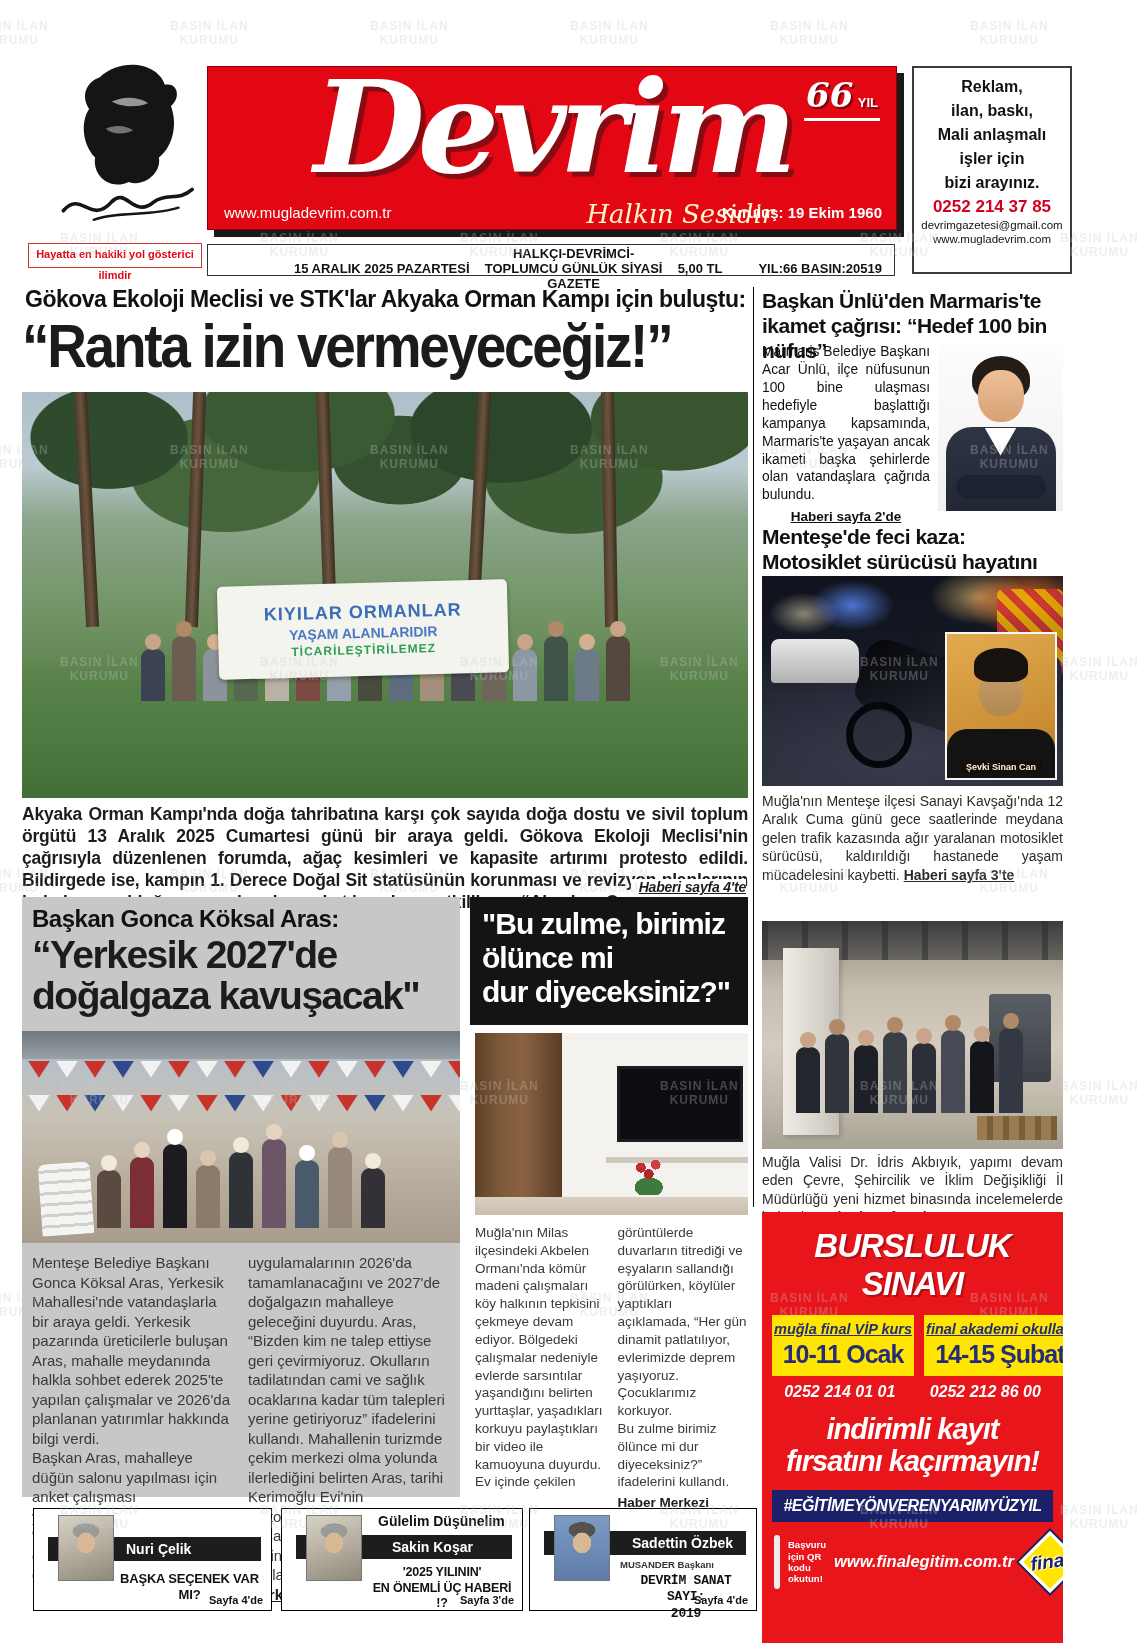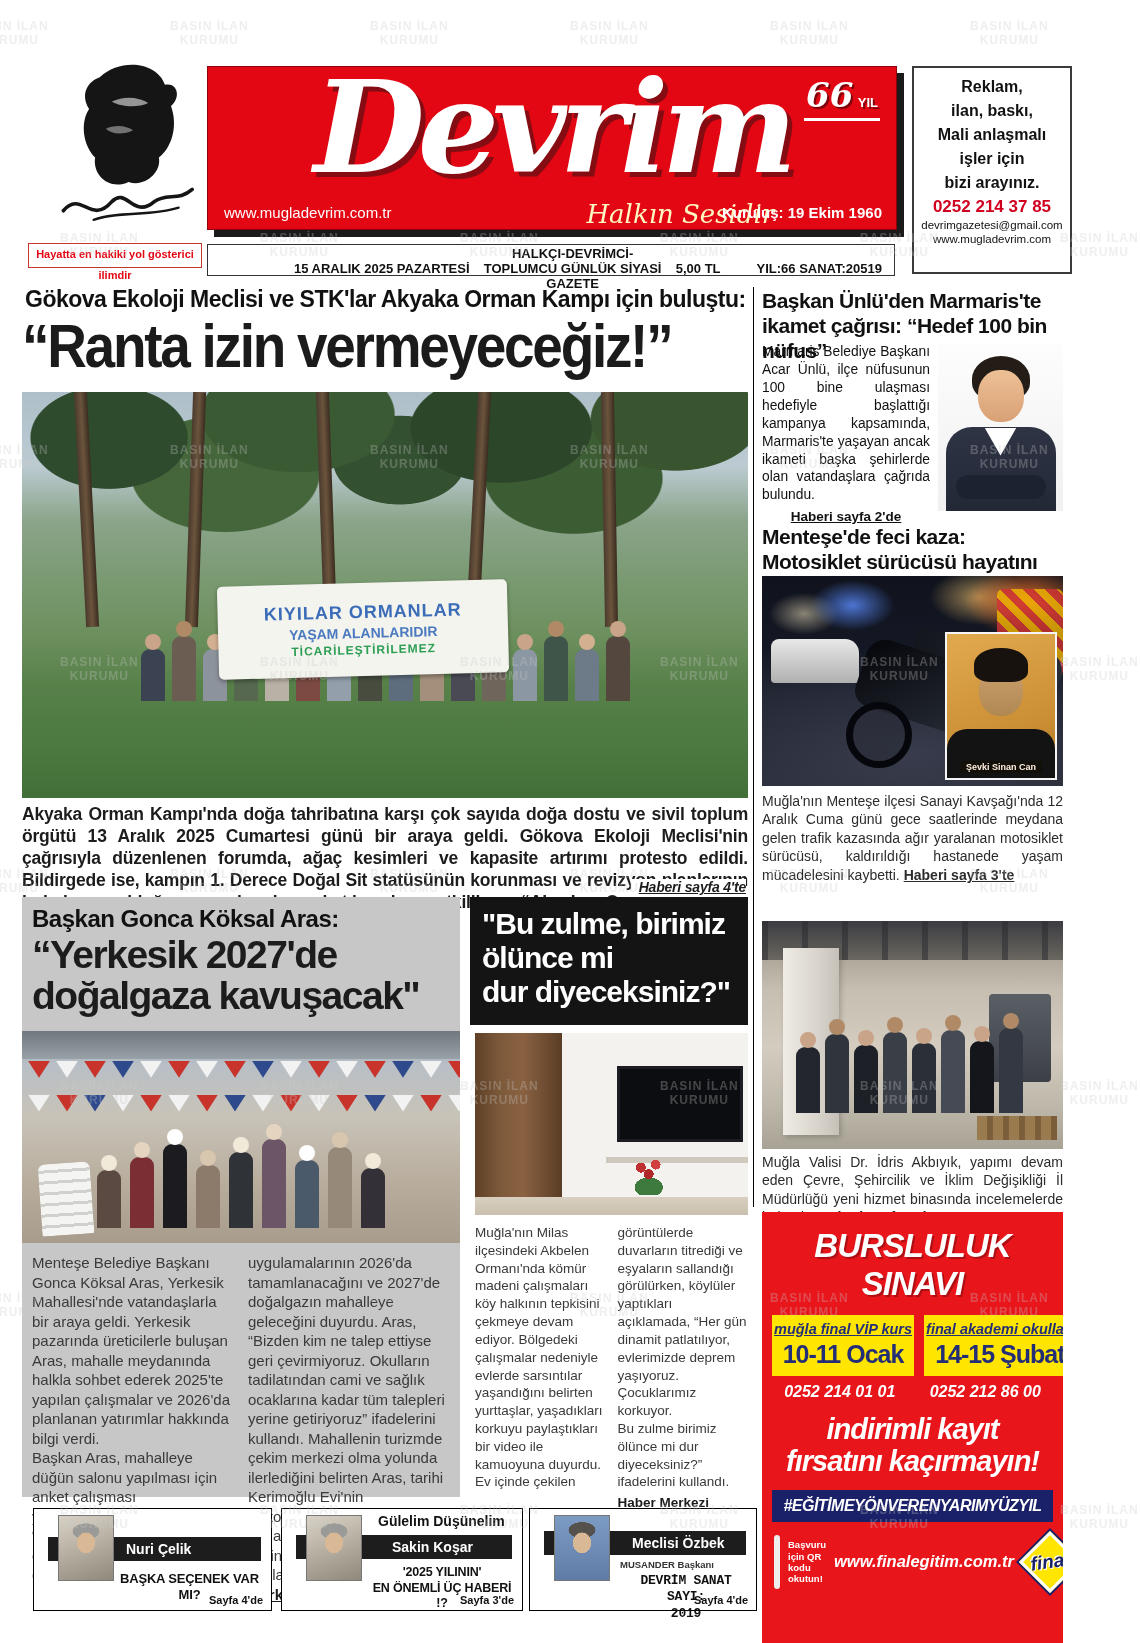--- a/index.html
+++ b/index.html
@@ -265,21 +265,21 @@
     </div>
     <div id="masthead-site">www.mugladevrim.com.tr</div>
     <div id="masthead-tagline">Halkın Sesidir</div>
     <div id="masthead-founded">Kuruluş: 19 Ekim 1960</div>
   </div>
 
   <div id="infobar" class="abs">
     <span>15 ARALIK 2025 PAZARTESİ</span>
     <span class="desc">HALKÇI-DEVRİMCİ-TOPLUMCU GÜNLÜK SİYASİ GAZETE</span>
     <span class="price">5,00 TL</span>
-    <span>YIL:66 SANAT:20519</span>
+    <span>YIL:66 BASIN:20519</span>
   </div>
 
   <div id="contact-box" class="abs">
     <div class="cl">Reklam,</div>
     <div class="cl">ilan, baskı,</div>
     <div class="cl">Mali anlaşmalı</div>
     <div class="cl">işler için</div>
     <div class="cl">bizi arayınız.</div>
     <div class="phone">0252 214 37 85</div>
     <div class="small">devrimgazetesi@gmail.com</div>
@@ -568,21 +568,21 @@
   </div>
   <div id="colbox-1" class="colbox">
     <div class="ctop" style="left:96px;top:4px;">Gülelim Düşünelim</div>
     <div class="cbar" style="top:26px;padding-left:96px;">Sakin Koşar</div>
     <div class="port"></div>
     <div class="chead" style="left:84px;right:4px;top:56px;font-size:12.5px;">'2025 YILININ'
 EN ÖNEMLİ ÜÇ HABERİ !?</div>
     <div class="cpage">Sayfa 3'de</div>
   </div>
   <div id="colbox-2" class="colbox">
-    <div class="cbar" style="top:22px;padding-left:88px;">Meclisi Özbek</div>
+    <div class="cbar" style="top:22px;padding-left:88px;">Sadettin Özbek</div>
     <div class="port blue"></div>
     <div class="csub" style="left:90px;top:50px;">MUSANDER Başkanı</div>
     <div class="chead" style="left:90px;right:4px;top:64px;font-family:Liberation Mono, monospace;">DEVRİM SANAT SAYI:
 2019</div>
     <div class="cpage">Sayfa 4'de</div>
   </div>
 
   <div id="watermark">
       <div class="wm-cell" style="left: -30px; top: 20px;">
         <div>BASIN İLAN</div>

